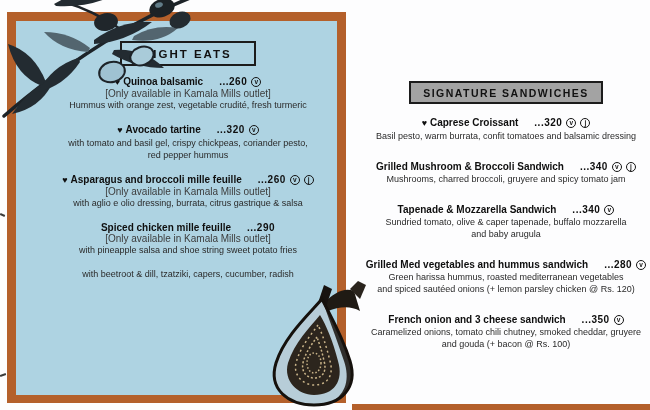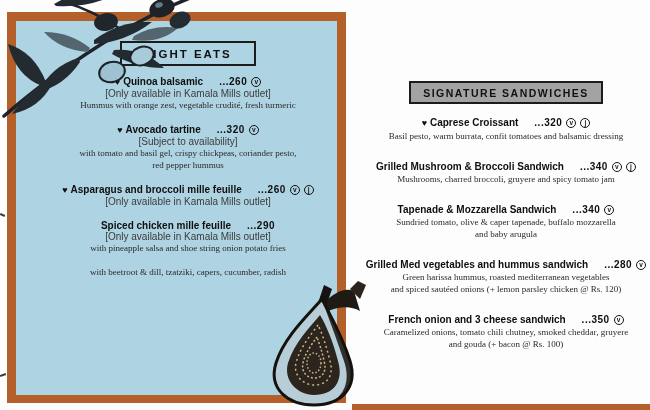--- a/index.html
+++ b/index.html
@@ -51,21 +51,21 @@
   .badge {
     display:inline-block; width:10px; height:10px;
     border:1px solid #141414; border-radius:50%;
     font-size:6.5px; font-weight:bold; line-height:8px;
     text-align:center; vertical-align:1px; margin-left:4px;
     background:transparent; color:#141414;
   }
   .badge:empty { display:none; }
   .note { font-size:10px; line-height:10px; color:#3c3c3c; }
   .note:empty { display:none; }
-  .desc { font-size:9px; line-height:12px; color:#2a2a2a; white-space:nowrap;font-family:Liberation Serif, serif; }
+  .desc { font-size:9px; line-height:12px; color:#2a2a2a; white-space:nowrap; }
   .desc:empty { display:none; }
 
   
   .olive-illo { position:absolute; left:-6px; top:-8px; z-index:3; pointer-events:none; }
   .fig-illo   { position:absolute; left:262px; top:281px; z-index:3; pointer-events:none; }
   .edge-mark  { position:absolute; background:#3a3a3a; z-index:1; }
   .edge-mark.m1 { left:0; top:214px; width:5px; height:2px; transform:rotate(24deg); }
   .edge-mark.m2 { left:0; top:374px; width:6px; height:2px; transform:rotate(-18deg); }
 </style>
 </head>
@@ -88,38 +88,38 @@
       <span class="heart">♥</span><span>Quinoa balsamic</span><span class="price">...260</span><span class="badge">v</span>
     </div>
     <div class="note">[Only available in Kamala Mills outlet]</div>
     <div class="desc">Hummus with orange zest, vegetable crudité, fresh turmeric</div>
   </div>
 
   <div class="item">
     <div class="title-line">
       <span class="heart">♥</span><span>Avocado tartine</span><span class="price">...320</span><span class="badge">v</span>
     </div>
-    <div class="note">[Subject to availability]</div>
     <div class="desc">with tomato and basil gel, crispy chickpeas, coriander pesto,</div>
     <div class="desc">red pepper hummus</div>
   </div>
 
   <div class="item">
     <div class="title-line">
       <span class="heart">♥</span><span>Asparagus and broccoli mille feuille</span><span class="price">...260</span><span class="badge">v</span><span class="badge">j</span>
     </div>
     <div class="note">[Only available in Kamala Mills outlet]</div>
+    <div class="desc">with aglio e olio dressing, burrata, citrus gastrique &amp; salsa</div>
   </div>
 
   <div class="item">
     <div class="title-line">
       <span>Spiced chicken mille feuille</span><span class="price">...290</span>
     </div>
     <div class="note">[Only available in Kamala Mills outlet]</div>
-    <div class="desc">with pineapple salsa and shoe string onion potato fries</div>
+    <div class="desc">with pineapple salsa and shoe string sweet potato fries</div>
   </div>
 
   <div class="item">
     <div class="desc">with beetroot &amp; dill, tzatziki, capers, cucumber, radish</div>
   </div>
 </div>
 
 <div class="col col-right">
   <div class="section-box">SIGNATURE SANDWICHES</div>
 

